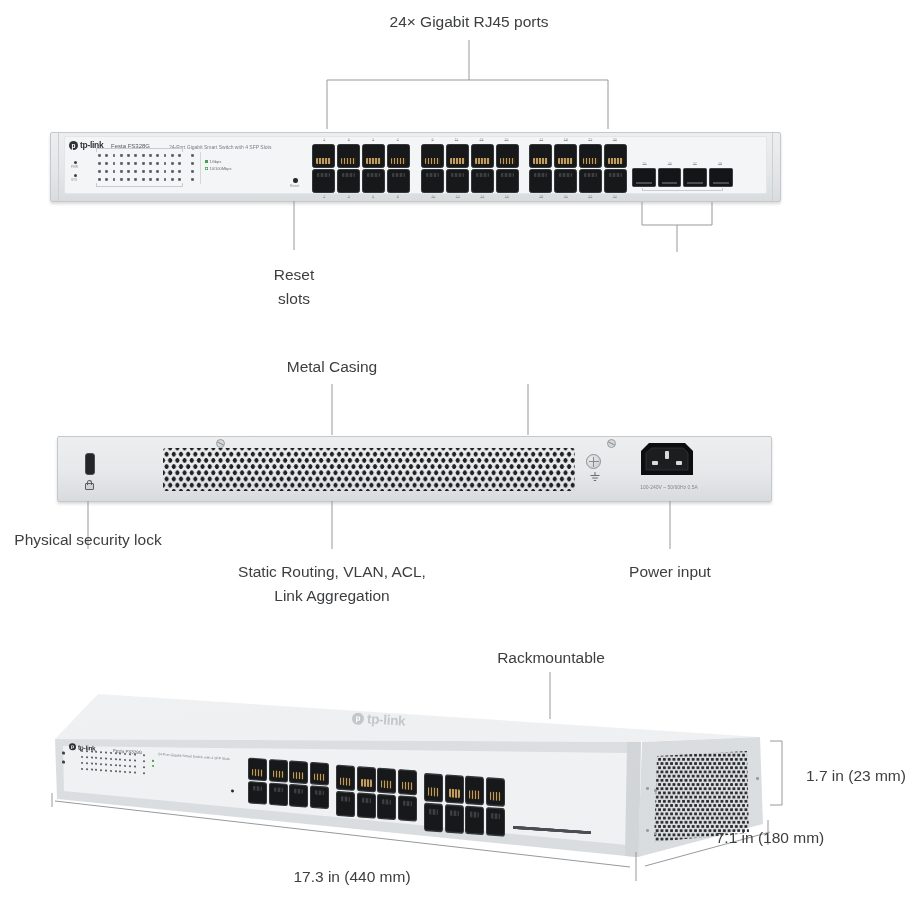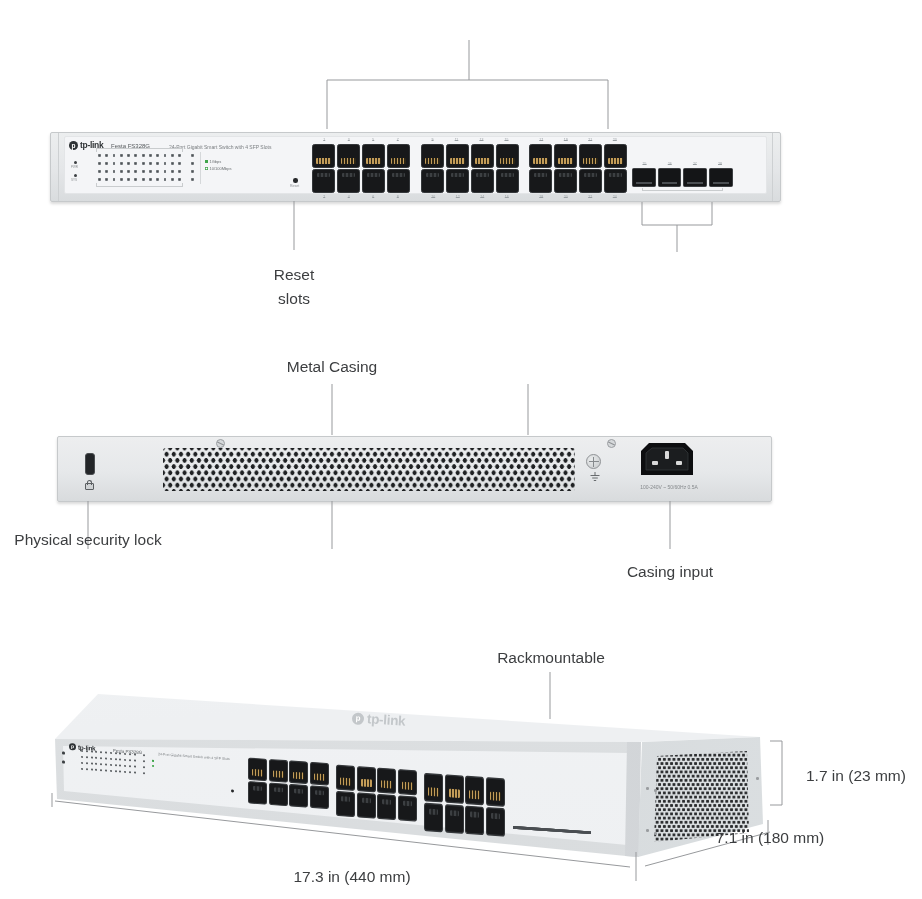--- a/index.html
+++ b/index.html
@@ -105,20 +105,21 @@
       <path d="M550,672 V719"></path>
 
       <path d="M52,793 V807 M55,801 L630,867 M636,852 V881"></path>
 
       <path d="M645,866 L770,832 M768,820 V845"></path>
 
       <path d="M770,741 H782 V805 H770"></path>
     </g>
   </svg>
 
+  <div class="co" style="left:469px;top:10px">24× Gigabit RJ45 ports</div>
   <div class="co" style="left:294px;top:263px">
     <div>Reset</div>
     <div>slots</div>
   </div>
 
   <div class="chassis" style="left:50px;top:132px;width:729px;height:68px">
     <div class="earline" style="left:7px"></div>
     <div class="earline" style="right:7px"></div>
     <div class="face" style="left:13px;right:13px;top:3px;bottom:7px">
       <div class="logo" style="left:4px;top:3px">
@@ -275,21 +276,25 @@
             <u>26</u>
             <u>27</u>
             <u>28</u>
           </s>
         </div>
     </div>
   </div>
 
   <div class="co" style="left:332px;top:355px">Metal Casing</div>
   <div class="co" style="left:88px;top:528px">Physical security lock</div>
-  <div class="co" style="left:670px;top:560px">Casing input</div>
+  <div class="co" style="left:332px;top:560px">
+    <div>Static Routing, VLAN, ACL,</div>
+    <div>Link Aggregation</div>
+  </div>
+  <div class="co" style="left:670px;top:560px">Power input</div>
 
   <div class="chassis" style="left:57px;top:436px;width:713px;height:64px;background:linear-gradient(180deg,#edeeef 0%,#e6e8ea 55%,#d8dbdd 100%)">
     <div class="screw" style="left:158px;top:2px"></div>
     <div class="screw" style="left:549px;top:2px"></div>
     <div class="lockslot" style="left:27px;top:16px"></div>
     <div class="lockicon" style="left:27px;top:46px"></div>
     <div class="vents" style="left:105px;top:11px;width:412px;height:43px"></div>
     <div class="gscrew" style="left:528px;top:17px"></div>
     <svg style="position:absolute;left:531px;top:35px" width="12" height="10">
       <path d="M6 0 V3.5 M1.5 3.5 H10.5 M3.2 6 H8.8 M4.8 8.5 H7.2" stroke="#5a5e61" stroke-width="0.9" fill="none"></path>

